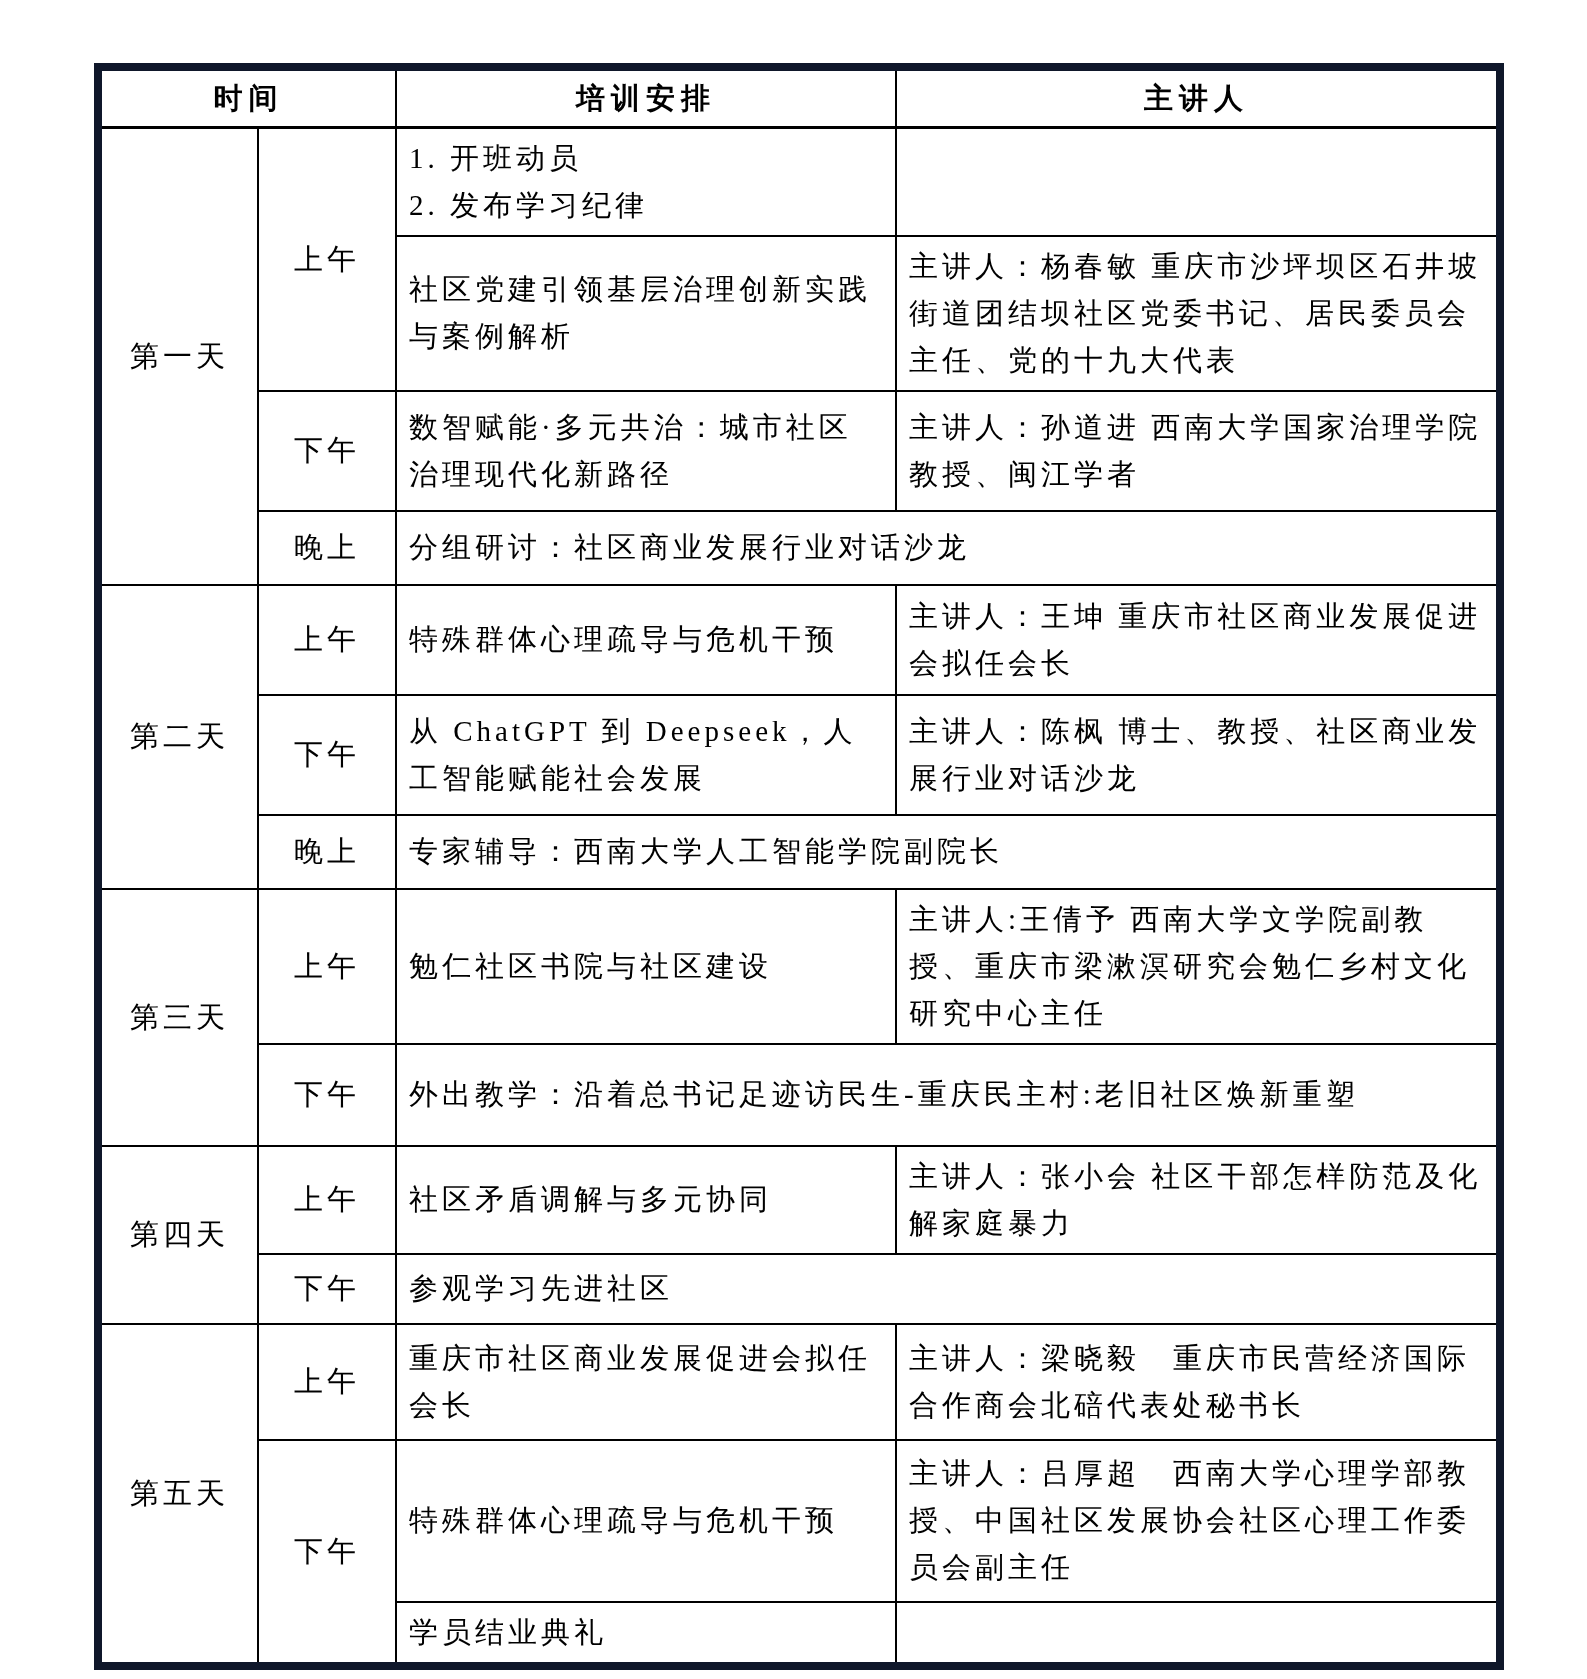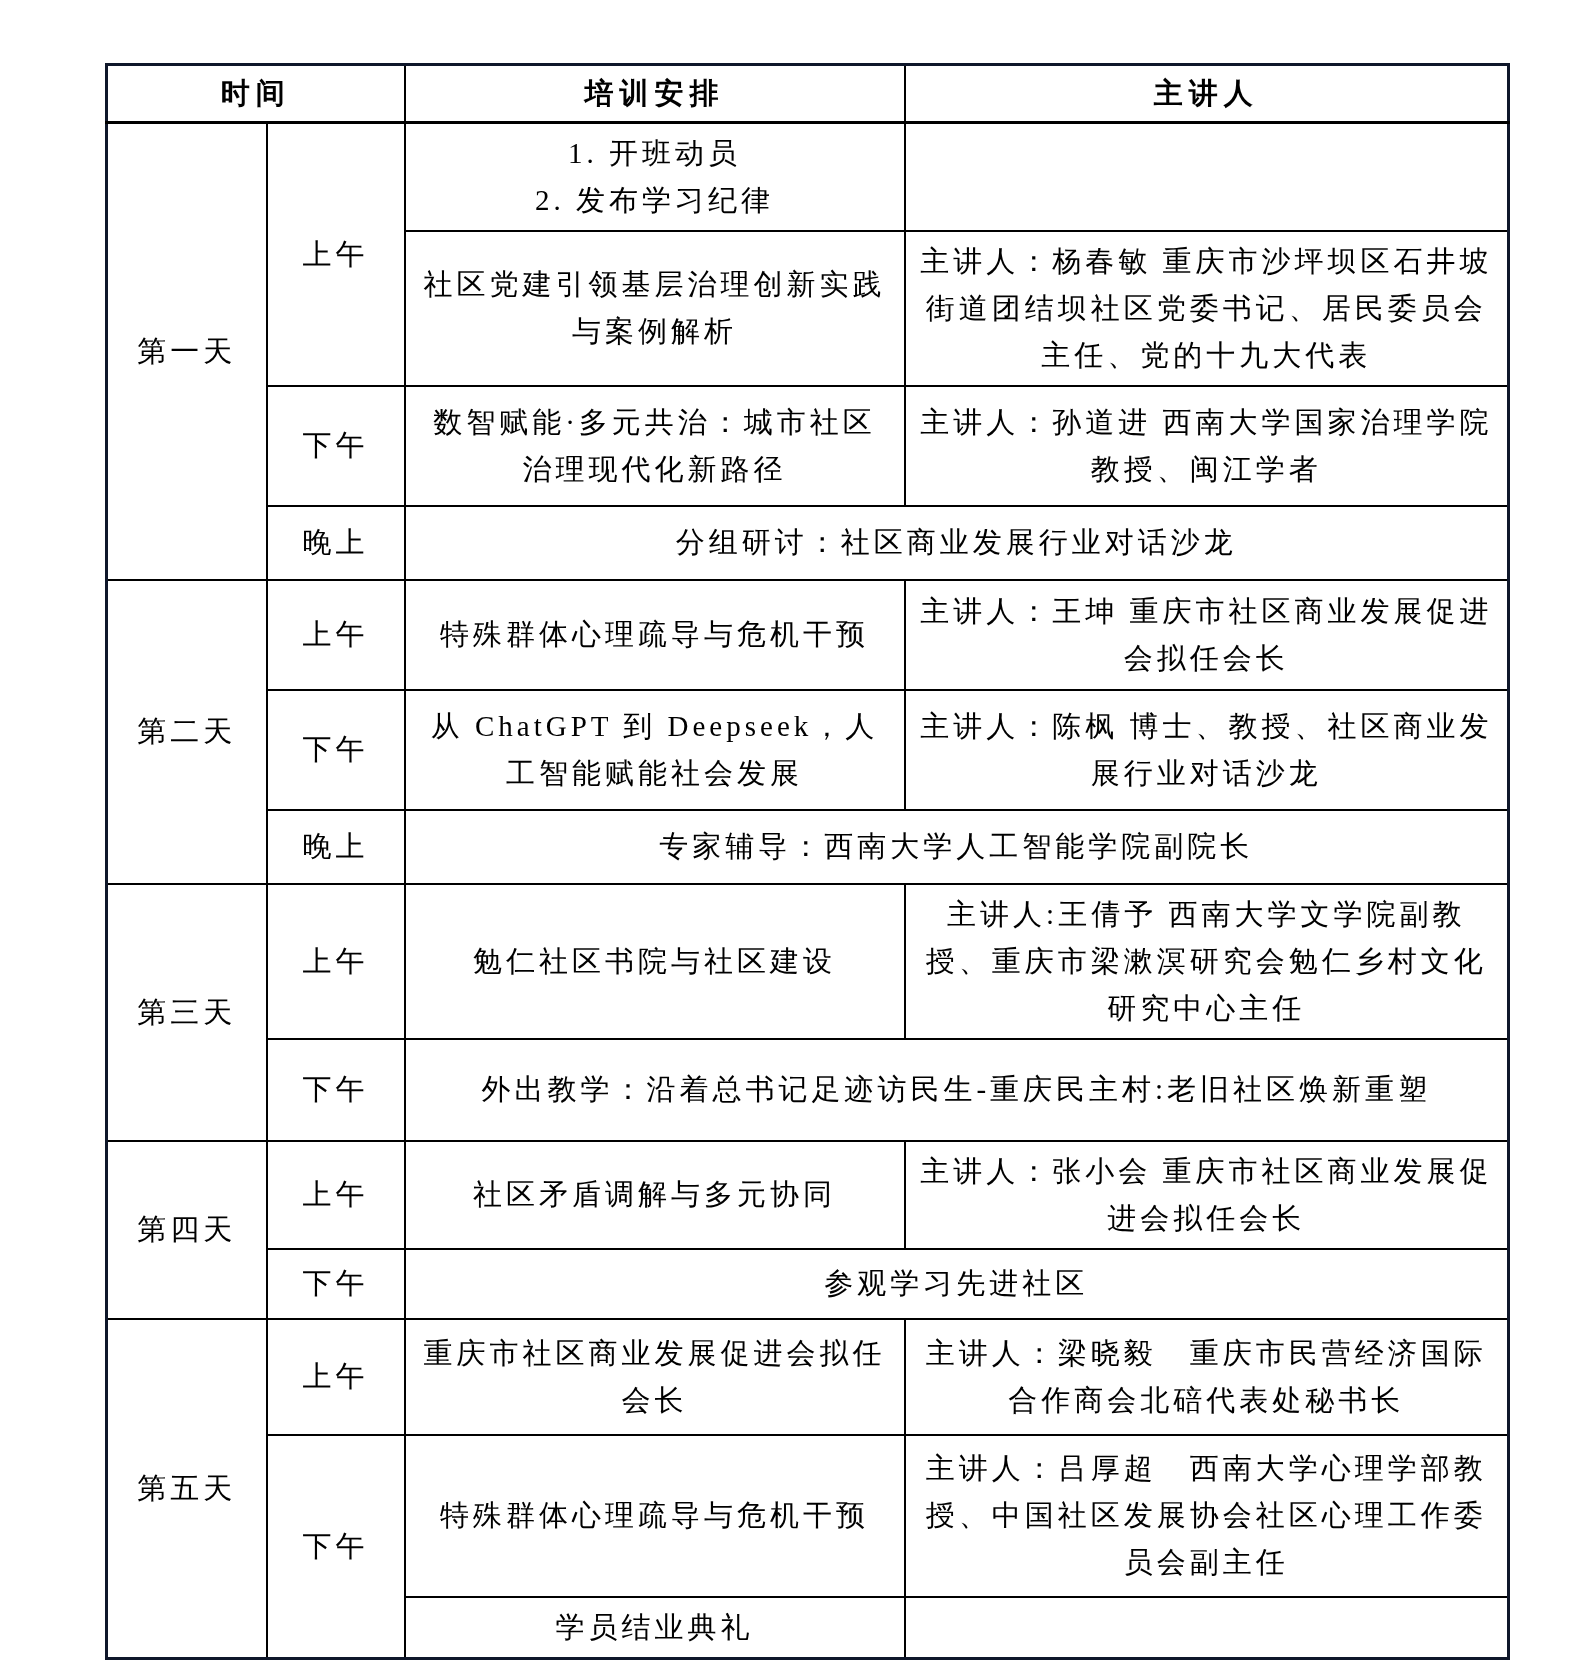--- a/index.html
+++ b/index.html
@@ -16,34 +16,32 @@
     position: relative;
     box-sizing: border-box;
   }
   table.schedule {
     position: absolute;
     left: 94px;
     top: 63px;
     border-collapse: collapse;
     table-layout: fixed;
     width: 1402px;
-    border: 3px solid #0f172a;
-    margin-left: 11px;
+    border: 8px solid #0f172a;
   }
   table.schedule th,
   table.schedule td {
     border: 2px solid #000000;
     vertical-align: middle;
     font-size: 29px;
     line-height: 1.62;
     letter-spacing: 4px;
     padding: 6px 12px;
     box-sizing: border-box;
     overflow: hidden;
-    text-align: center;
   }
   table.schedule thead th {
     font-weight: bold;
     text-align: center;
     letter-spacing: 6px;
     border-bottom-width: 3px;
     padding: 4px 6px;
   }
   td.day-cell, td.period-cell {
     text-align: center;
@@ -121,21 +119,21 @@
       </tr>
       <tr style="height:102px">
         <td class="period-cell">下午</td>
         <td colspan="2" class="schedule-cell">外出教学：沿着总书记足迹访民生-重庆民主村:老旧社区焕新重塑</td>
       </tr>
 
       <tr style="height:106px">
         <td rowspan="2" class="day-cell">第四天</td>
         <td class="period-cell">上午</td>
         <td class="schedule-cell">社区矛盾调解与多元协同</td>
-        <td class="speaker-cell">主讲人：张小会 重庆市社区商业发展促进会拟任会长</td>
+        <td class="speaker-cell">主讲人：张小会 社区干部怎样防范及化解家庭暴力</td>
       </tr>
       <tr style="height:70px">
         <td class="period-cell">下午</td>
         <td colspan="2" class="schedule-cell">参观学习先进社区</td>
       </tr>
 
       <tr style="height:116px">
         <td rowspan="3" class="day-cell">第五天</td>
         <td class="period-cell">上午</td>
         <td class="schedule-cell">重庆市社区商业发展促进会拟任会长</td>

